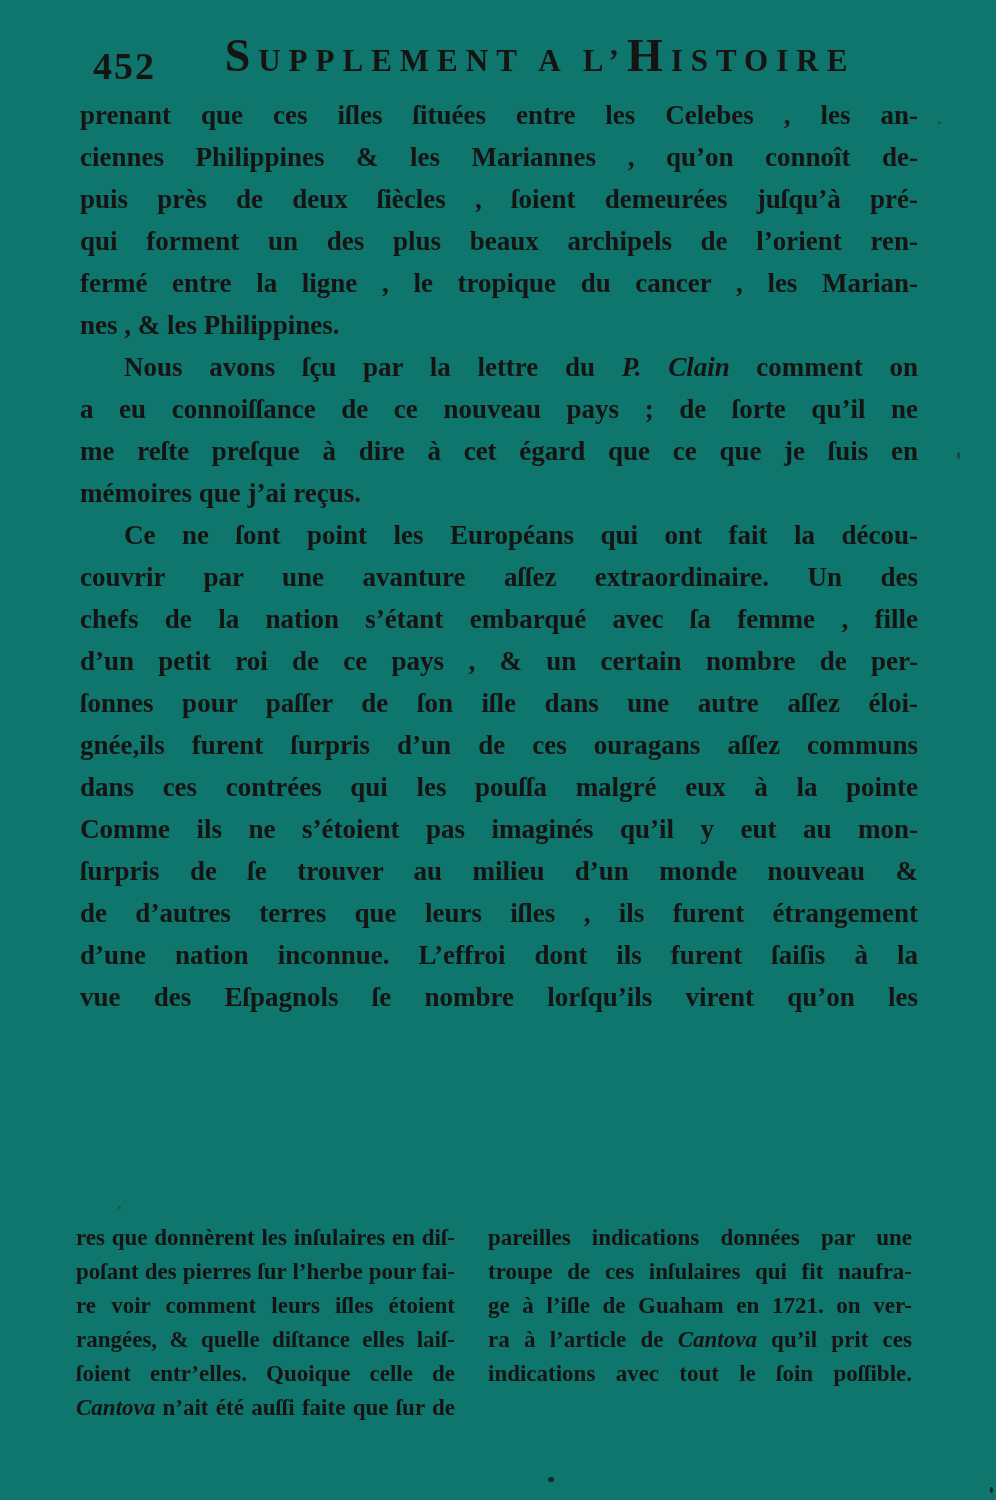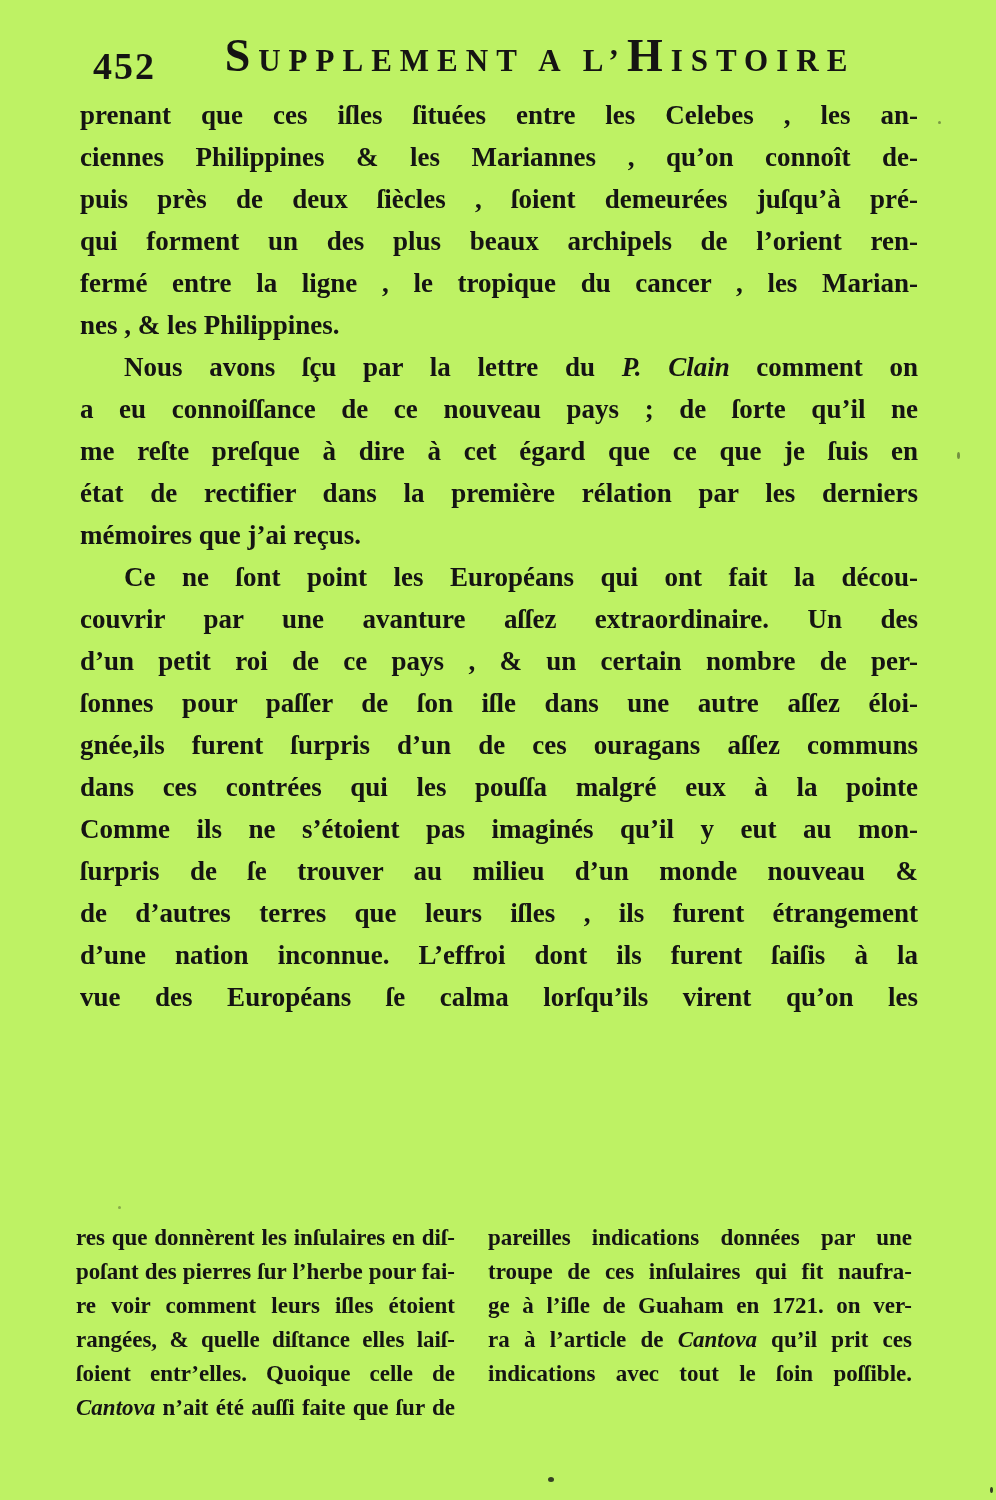--- a/index.html
+++ b/index.html
@@ -53,51 +53,51 @@
   }
   .speck.s1 { left:548px; top:1477px; width:6px; height:5px; }
   .speck.s2 { left:990px; top:1487px; width:3px; height:6px; }
   .speck.s3 { left:938px; top:121px;  width:3px; height:3px; opacity:.5; }
   .speck.s4 { left:957px; top:452px;  width:3px; height:7px; opacity:.55; }
   .speck.s5 { left:118px; top:1206px; width:3px; height:3px; opacity:.4; }
 </style>
 </head>
 <body>
 
-<div class="page" style="background: #bef264; color: rgb(21, 20, 19);">
+<div class="page" style="background: #0f766e; color: rgb(21, 20, 19);">
 
   <div class="pagenum">452</div>
 
   <div class="running-head">
       <div class="tline"><span class="big">S</span><span class="small">UPPLEMENT</span><span class="small"> A L’</span><span class="big">H</span><span class="small">ISTOIRE</span></div>
     </div>
 
   <div class="body-block">
       <div class="tline"><span>prenant que ces iſles ſituées entre les Celebes , les an-</span></div>
       <div class="tline"><span>ciennes Philippines &amp; les Mariannes , qu’on connoît de-</span></div>
       <div class="tline"><span>puis près de deux ſiècles , ſoient demeurées juſqu’à pré-</span></div>
       <div class="tline"><span>qui forment un des plus beaux archipels de l’orient ren-</span></div>
       <div class="tline"><span>fermé entre la ligne , le tropique du cancer , les Marian-</span></div>
       <div class="tline last"><span>nes , &amp; les Philippines.</span></div>
       <div class="tline indent"><span>Nous avons ſçu par la lettre du </span><span class="it">P. Clain</span><span> comment on</span></div>
       <div class="tline"><span>a eu connoiſſance de ce nouveau pays ; de ſorte qu’il ne</span></div>
       <div class="tline"><span>me reſte preſque à dire à cet égard que ce que je ſuis en</span></div>
-      <div class="tline"><span>état de rectifier dans la première rélation par les derniers</span></div>
       <div class="tline last"><span>mémoires que j’ai reçus.</span></div>
       <div class="tline indent"><span>Ce ne ſont point les Européans qui ont fait la décou-</span></div>
       <div class="tline"><span>couvrir par une avanture aſſez extraordinaire. Un des</span></div>
+      <div class="tline"><span>chefs de la nation s’étant embarqué avec ſa femme , fille</span></div>
       <div class="tline"><span>d’un petit roi de ce pays , &amp; un certain nombre de per-</span></div>
       <div class="tline"><span>ſonnes pour paſſer de ſon iſle dans une autre aſſez éloi-</span></div>
       <div class="tline"><span>gnée,ils furent ſurpris d’un de ces ouragans aſſez communs</span></div>
       <div class="tline"><span>dans ces contrées qui les pouſſa malgré eux à la pointe</span></div>
       <div class="tline"><span>Comme ils ne s’étoient pas imaginés qu’il y eut au mon-</span></div>
       <div class="tline"><span>ſurpris de ſe trouver au milieu d’un monde nouveau &amp;</span></div>
       <div class="tline"><span>de d’autres terres que leurs iſles , ils furent étrangement</span></div>
       <div class="tline"><span>d’une nation inconnue. L’effroi dont ils furent ſaiſis à la</span></div>
-      <div class="tline"><span>vue des Européans ſe calma lorſqu’ils virent qu’on les</span></div>
+      <div class="tline"><span>vue des Eſpagnols ſe nombre lorſqu’ils virent qu’on les</span></div>
     </div>
 
   <div class="fn fn-left">
       <div class="tline"><span>res que donnèrent les inſulaires en diſ-</span></div>
       <div class="tline"><span>poſant des pierres ſur l’herbe pour fai-</span></div>
       <div class="tline"><span>re voir comment leurs iſles étoient</span></div>
       <div class="tline"><span>rangées, &amp; quelle diſtance elles laiſ-</span></div>
       <div class="tline"><span>ſoient entr’elles. Quoique celle de</span></div>
       <div class="tline"><span class="it">Cantova</span><span> n’ait été auſſi faite que ſur de</span></div>
     </div>

